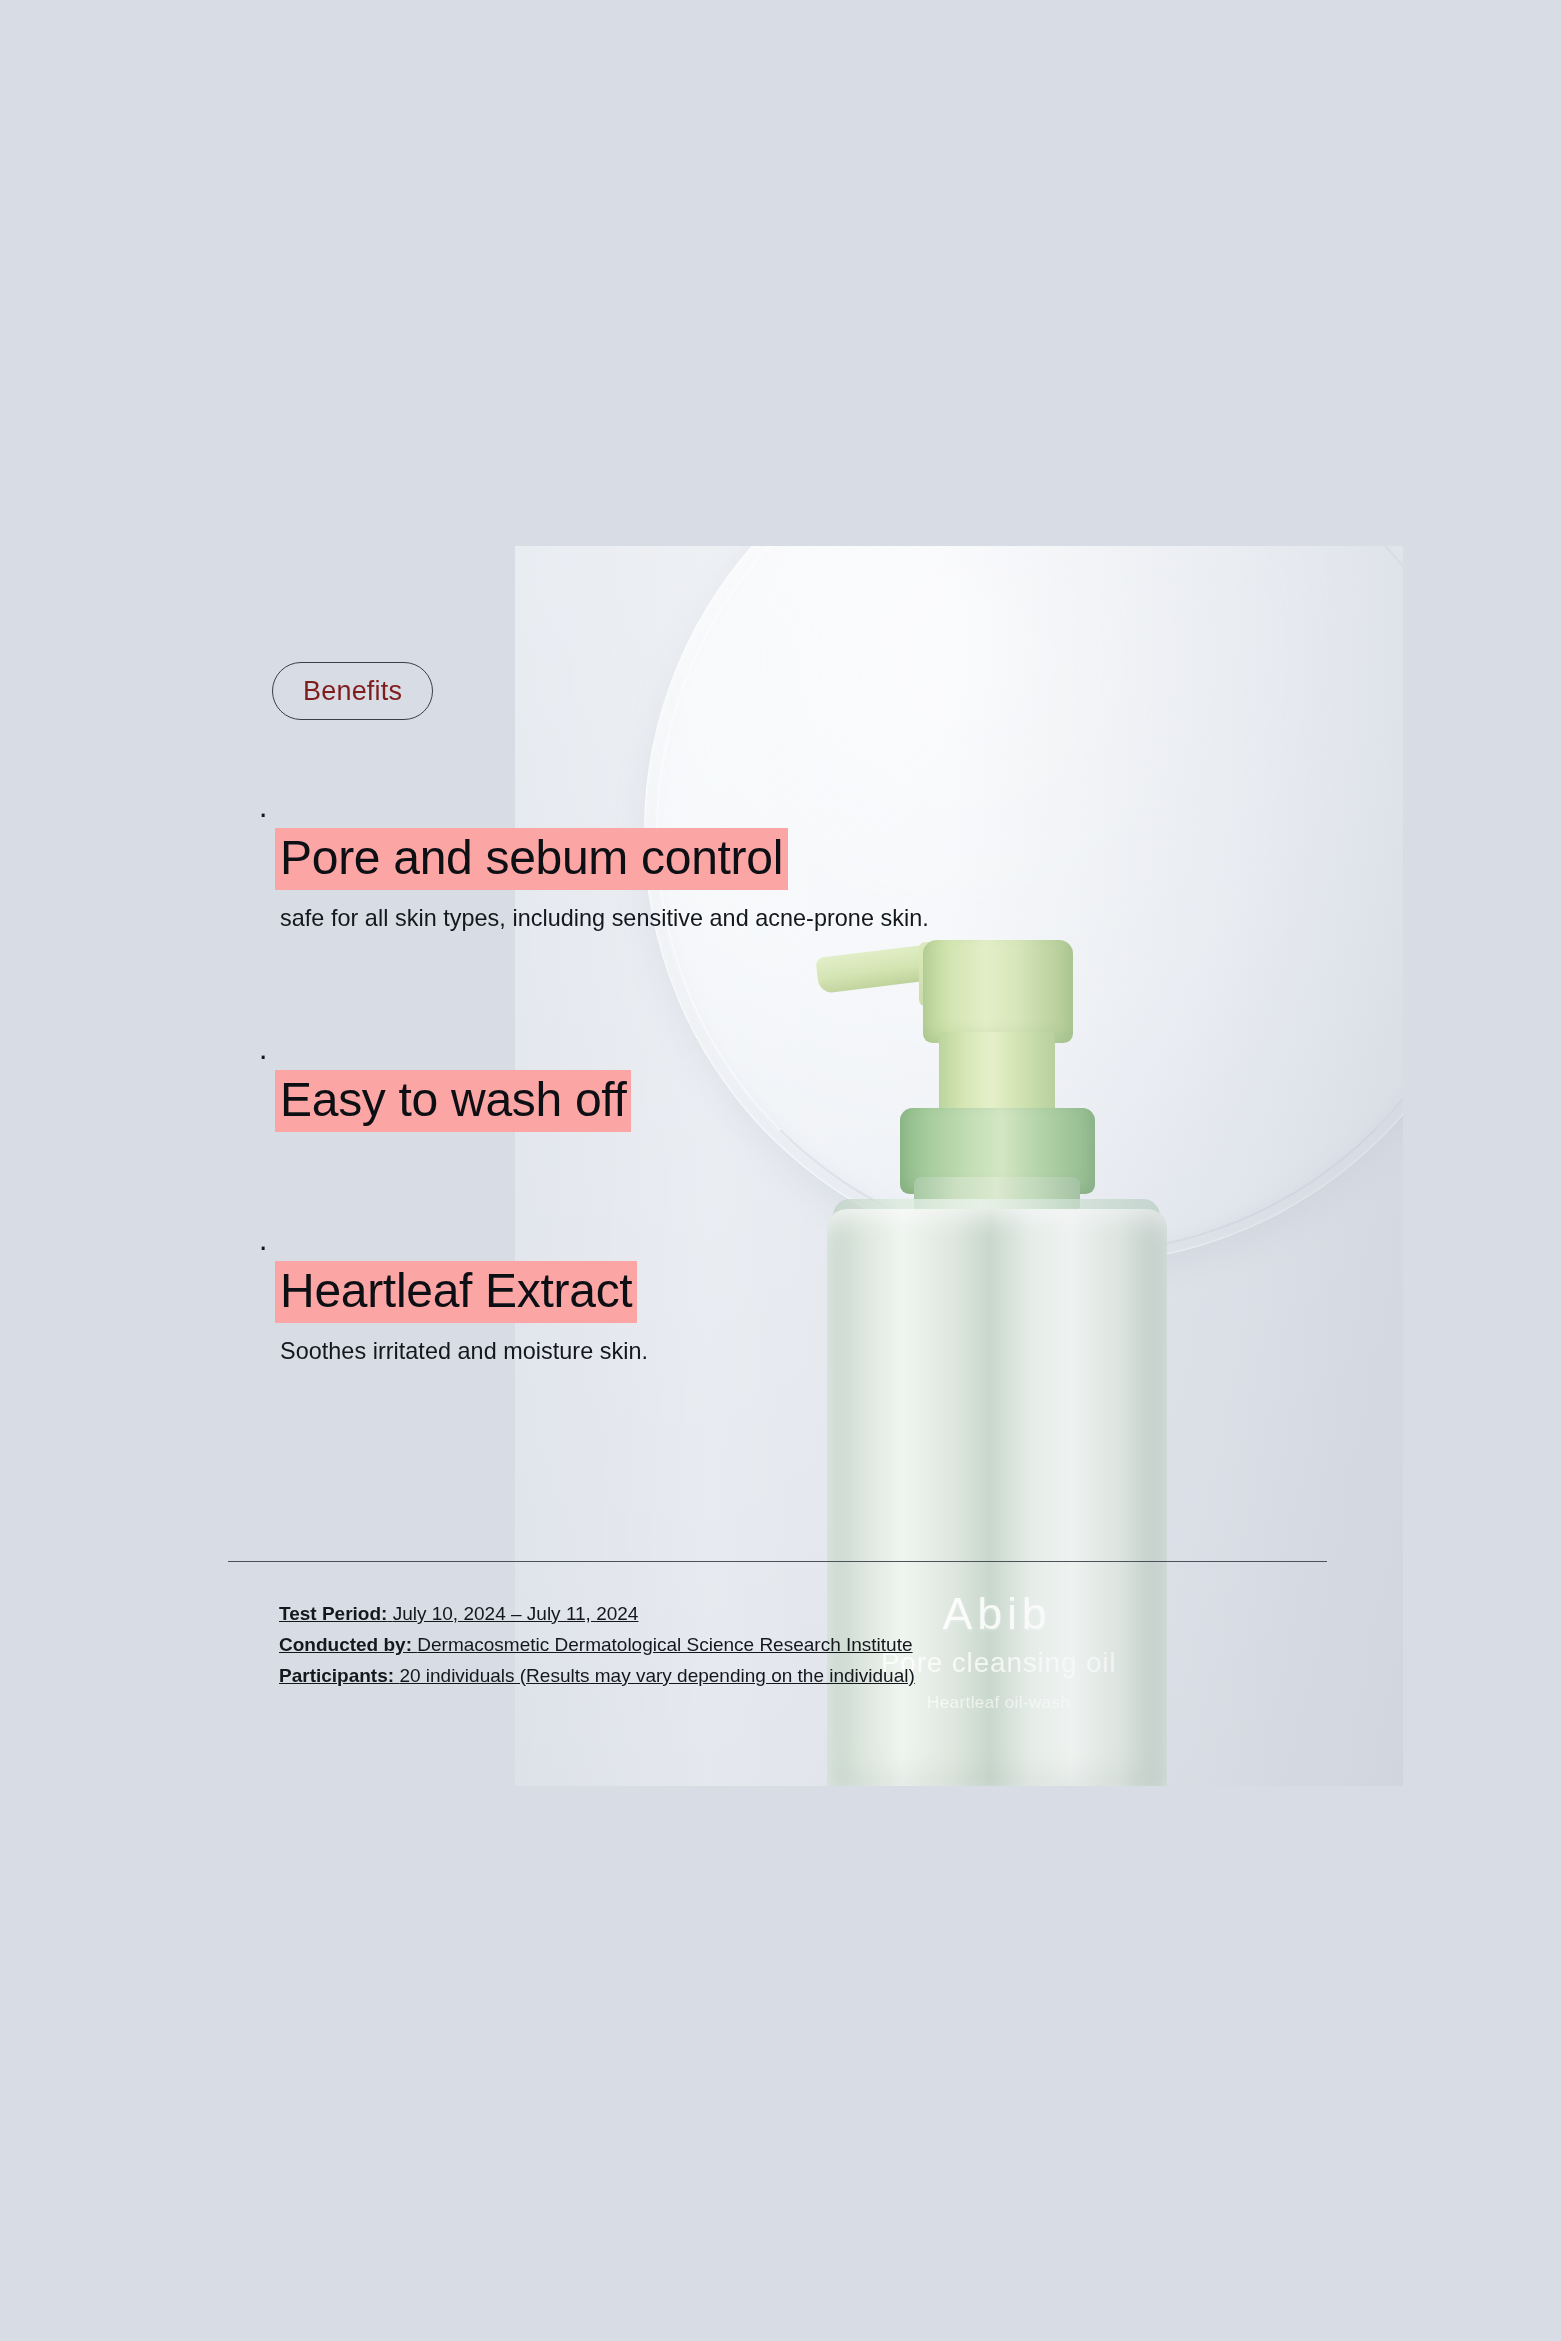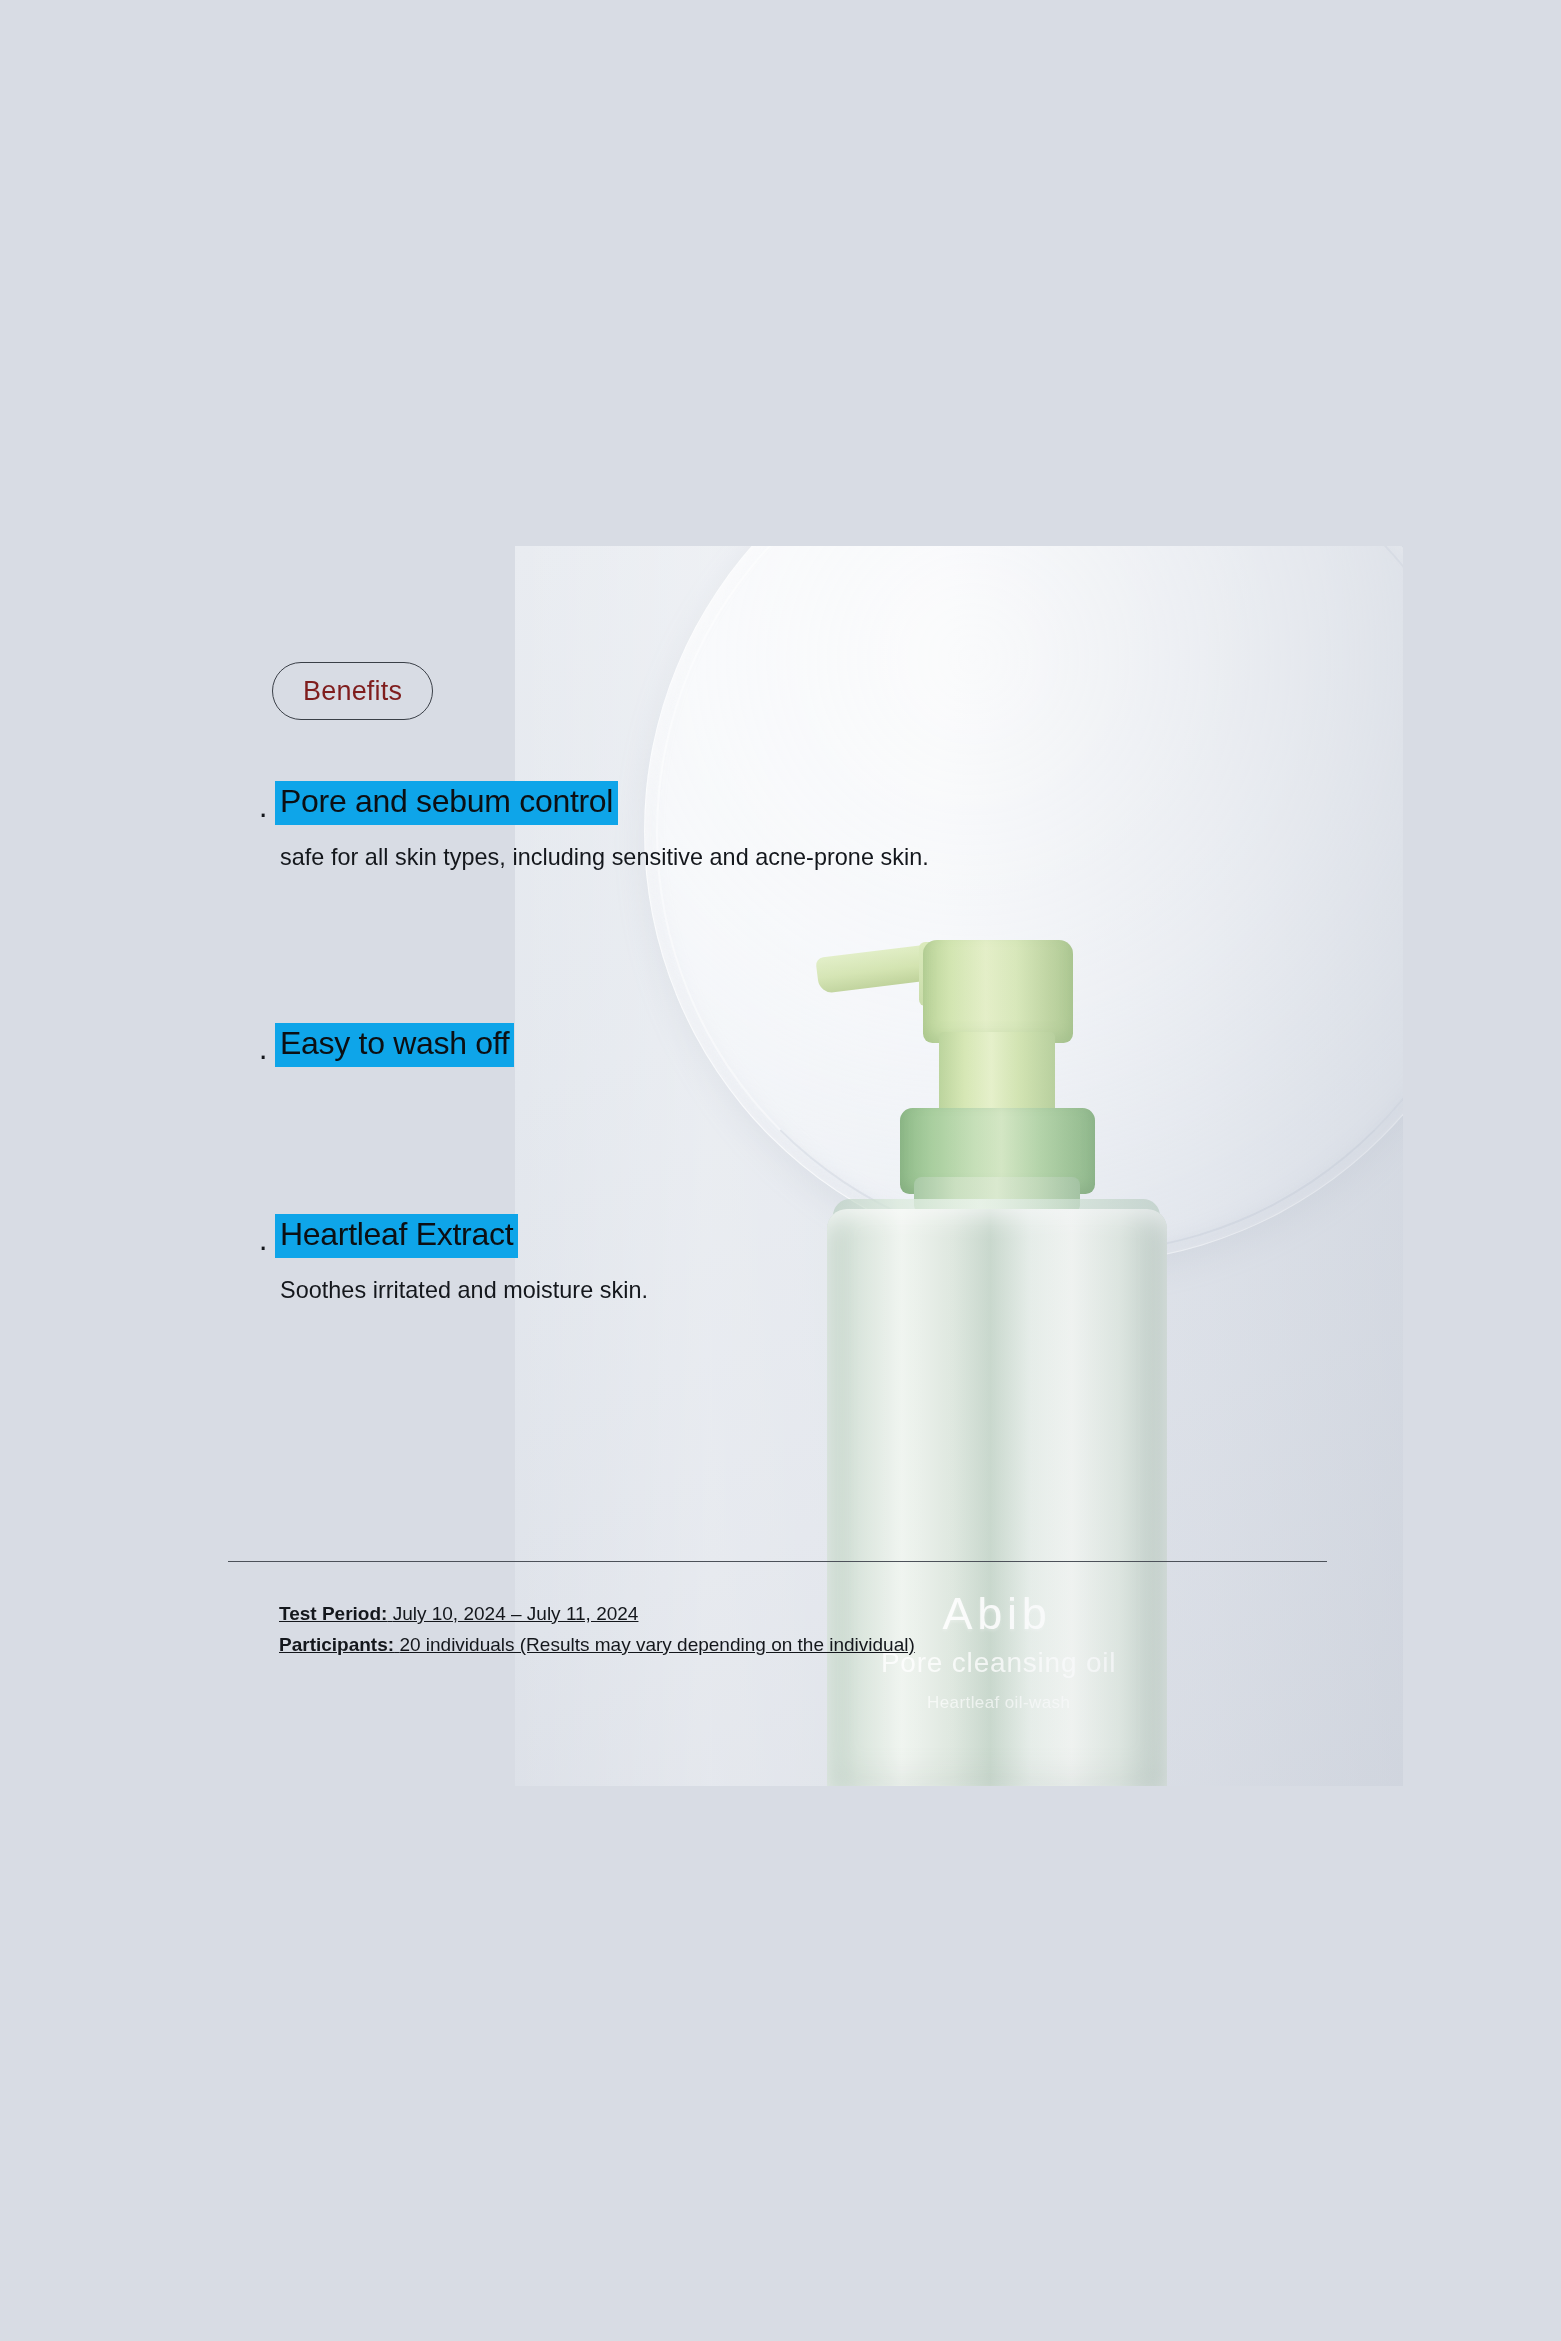--- a/index.html
+++ b/index.html
@@ -291,26 +291,27 @@
   }
   .b-bullet {
     font-size: 31px;
     line-height: 1;
     color: #14171c;
     margin-right: 7px;
     margin-top: 17px;
   }
   .b-title {
     display: inline-block;
-    font-size: 32px;
+    font-size: 48px;
     line-height: 1.12;
     color: #0c0f13;
-    background: #0ea5e9;
+    background: #fca5a5;
     padding: 3.1px 4.7px 4.7px 4.7px;
     letter-spacing: -0.3px;
+    margin-top: 47px;
   }
   .b-desc {
     margin-top: 11px;
     margin-left: 22px;
     font-size: 23.4px;
     line-height: 1.48;
     color: #14171c;
     letter-spacing: 0.04px;
   }
   .b-desc div { white-space: nowrap; }
@@ -396,20 +397,24 @@
     </div>
 
     <div class="divider"></div>
 
     <div class="facts">
       <div class="row">
         <span class="lab">Test Period:</span>
         <span>July 10, 2024 – July 11, 2024</span>
       </div>
       <div class="row">
+        <span class="lab">Conducted by:</span>
+        <span>Dermacosmetic Dermatological Science Research Institute</span>
+      </div>
+      <div class="row">
         <span class="lab">Participants:</span>
         <span>20 individuals (Results may vary depending on the individual)</span>
       </div>
     </div>
 
   </div>
 </div>
 
 
 </body></html>

